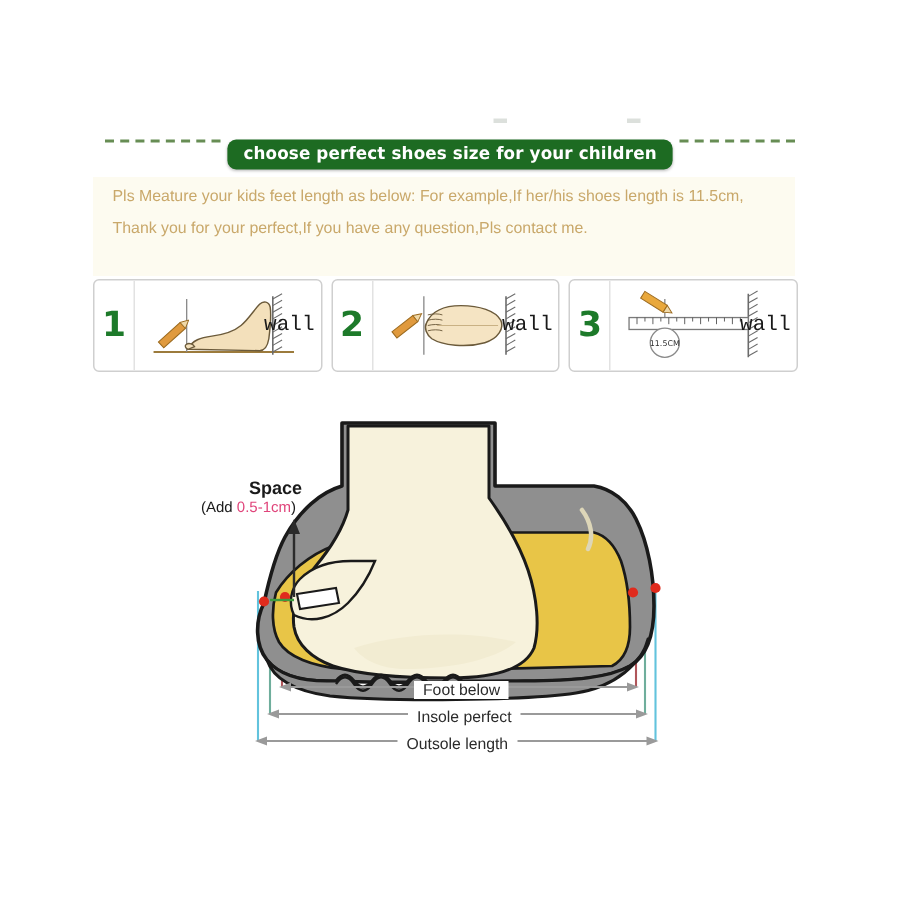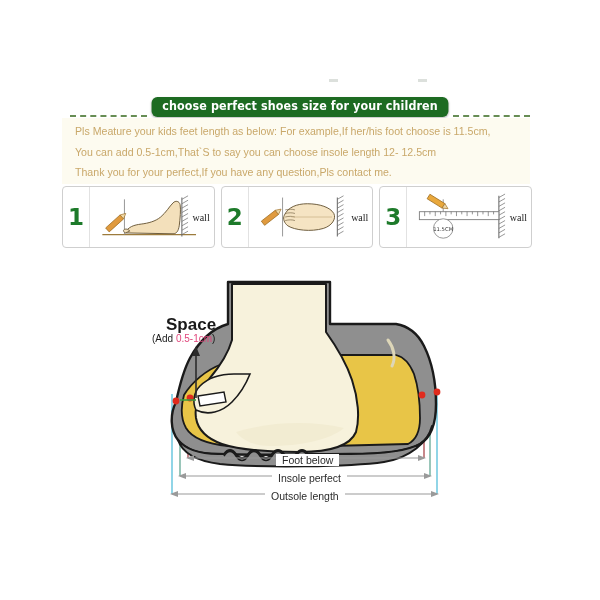--- a/index.html
+++ b/index.html
@@ -9,21 +9,21 @@
     overflow:hidden;position:relative;
   }
   .page{position:absolute;inset:0;background:#fff;}
 
   
   .ghost{position:absolute;height:3px;background:#9aa59a;opacity:.35;}
 
   
   .banner-row{
     position:absolute;left:70px;top:93px;width:460px;height:24px;
-    display:flex;align-items:flex-end;
+    display:flex;align-items:flex-start;
   }
   .dash{
     flex:1 1 auto;height:0;border-top:2px dashed #4d7a37;opacity:.85;
   }
   .banner-pill{
     flex:0 0 auto;background:#1d6b22;color:#ffffff;
     border-radius:6px;padding:3px 11px 4px;
     font-size:11.5px;font-weight:bold;letter-spacing:.1px;
     white-space:nowrap;line-height:1.1;
     box-shadow:0 1px 2px rgba(0,0,0,.25);
@@ -54,34 +54,34 @@
   .step-num{
     flex:0 0 26px;display:flex;align-items:center;justify-content:center;
     border-right:1px solid #e2e2e2;
     color:#1d7a2a;font-weight:bold;font-size:23px;
     font-family:"DejaVu Sans", sans-serif;
   }
   .step-art{flex:1 1 auto;position:relative;}
   .step-art svg{display:block;width:100%;height:100%;}
   .wall-label{
     position:absolute;right:4px;top:50%;transform:translateY(-50%);
-    font-size:10px;color:#1a1a1a;font-family:Liberation Serif, serif;
+    font-size:14px;color:#1a1a1a;font-family:Liberation Mono, monospace;
   }
 
   
   .diagram{position:absolute;left:0px;top:262px;width:600px;height:258px;}
   .diagram svg{display:block;width:600px;height:258px;}
 
   .space-label{
     position:absolute;left:166px;top:318px;width:120px;
-    font-size:17px;font-weight:bold;color:#1a1a1a;
+    font-size:12px;font-weight:bold;color:#1a1a1a;
     font-family:"Liberation Sans", sans-serif;line-height:14px;
   }
   .space-sub{
-    position:absolute;left:152px;top:333px;width:150px;
+    position:absolute;left:134px;top:333px;width:150px;
     font-size:10px;font-weight:normal;color:#1a1a1a;
     font-family:"Liberation Sans", sans-serif;white-space:nowrap;
   }
   .space-sub .hl{color:#e0457b;}
 
   .mlabel{
     position:absolute;font-size:10.5px;color:#2b2b2b;
     font-family:"Liberation Sans", sans-serif;background:#ffffff;
     padding:0 6px;white-space:nowrap;
   }
@@ -97,22 +97,21 @@
   <div class="ghost" style="left:329px;top:79px;width:9px;"></div>
   <div class="ghost" style="left:418px;top:79px;width:9px;"></div>
 
   <div class="banner-row">
     <div class="dash"></div>
     <div class="banner-pill">choose perfect shoes size for your children</div>
     <div class="dash"></div>
   </div>
 
   <div class="intro">
-    <p>Pls Meature your kids feet length as below: For example,If her/his foot choose is 11.5cm,</p>
-    <p>You can add 0.5-1cm,That`S   to say you can choose insole length 12- 12.5cm</p>
+    <p>Pls Meature your kids feet length as below: For example,If her/his shoes length is 11.5cm,</p>
     <p>Thank you for your perfect,If you have any question,Pls contact me.</p>
   </div>
 
   <div class="steps">
 
     <div class="step">
       <div class="step-num">1</div>
       <div class="step-art">
         <svg viewBox="0 0 140 60" preserveAspectRatio="xMidYMid meet">
 

